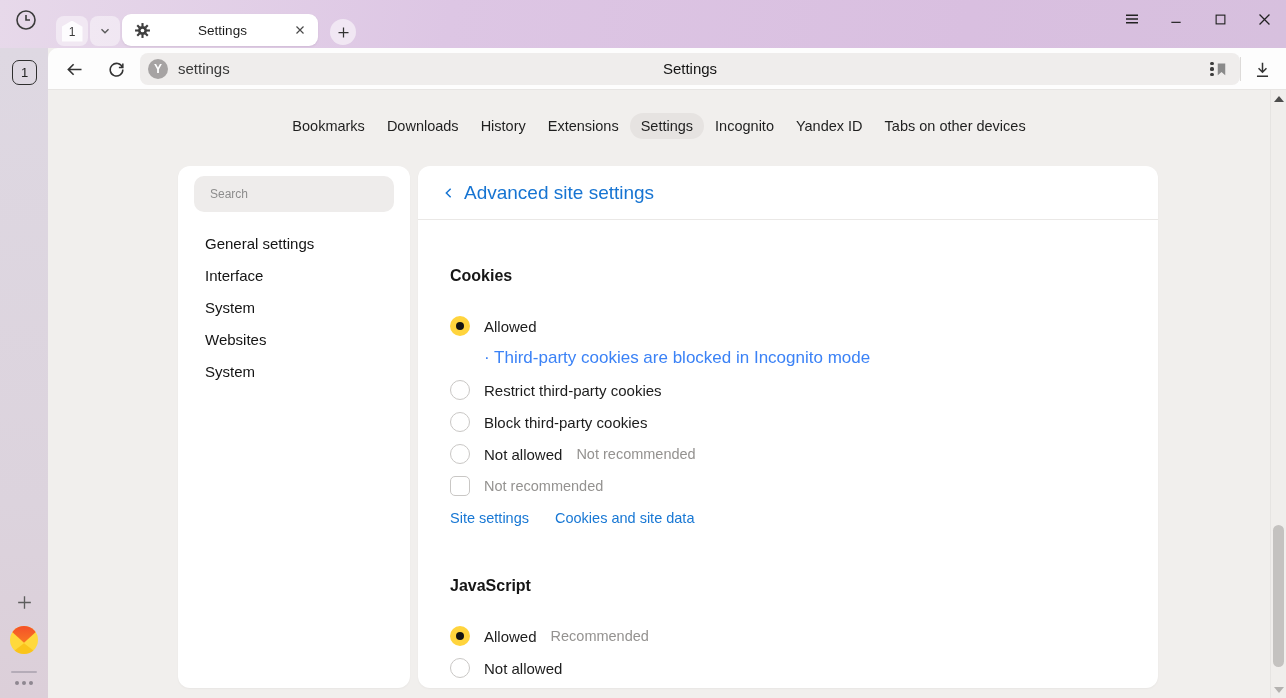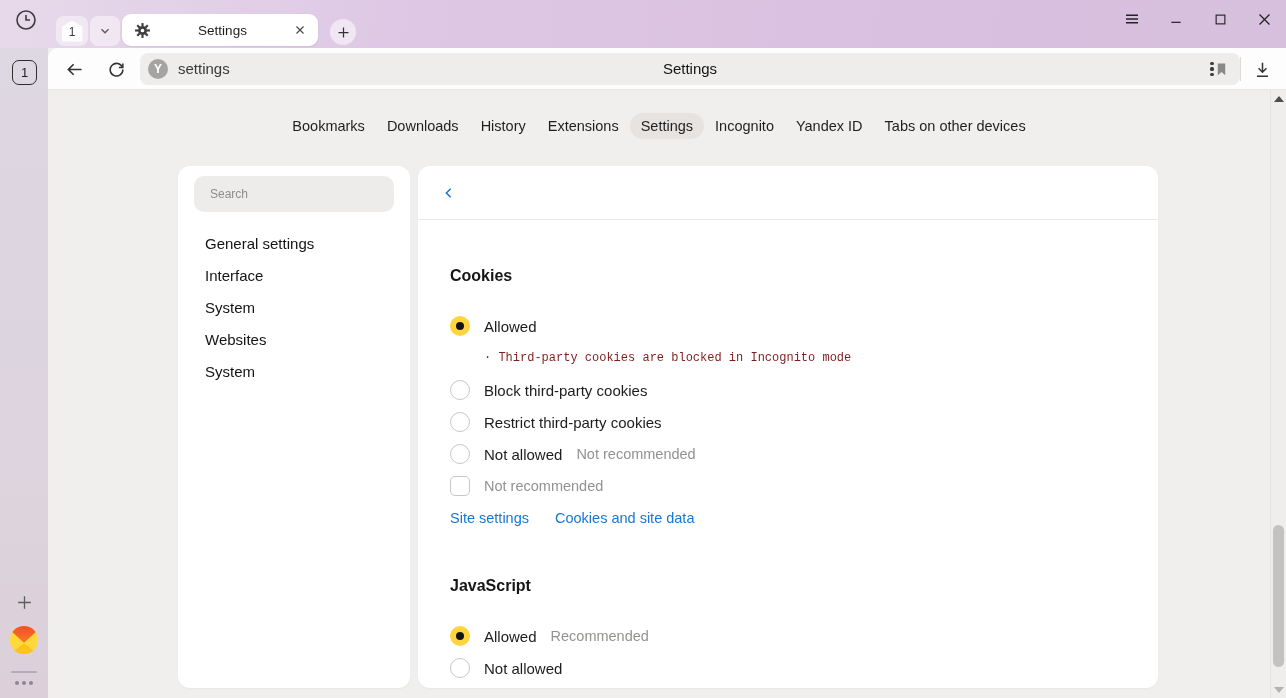--- a/index.html
+++ b/index.html
@@ -85,21 +85,21 @@
   .st-js { margin-top:40px; }
   .opt-row { height:32px; display:flex; align-items:center; }
   .first-row { margin-top:22px; }
   .radio { width:20px; height:20px; border-radius:50%; flex:0 0 auto; position:relative; }
   .radio.unchecked { background:#fff; border:1.5px solid #c9c7c5; }
   .radio.checked { background:#ffd43d; }
   .radio.checked::after { content:''; position:absolute; left:6px; top:6px; width:8px; height:8px; border-radius:50%; background:#141414; }
   .checkbox { width:20px; height:20px; border-radius:5px; background:#fff; border:1.5px solid #c9c7c5; flex:0 0 auto; }
   .opt-label { margin-left:14px; font-size:15px; color:#1c1c1c; }
   .opt-badge { margin-left:14px; font-size:14.5px; color:#949290; }
-  .note-row { height:32px; line-height:32px; padding-left:34px; font-size:12px; color:#7f1d1d;font-family:Liberation Mono, monospace; }
+  .note-row { height:32px; line-height:32px; padding-left:34px; font-size:17px; color:#3b82f6; }
   .links-row { height:32px; display:flex; align-items:center; gap:26px; }
   .link { font-size:14.5px; color:#1777d4; cursor:pointer; text-decoration:none; }
 
   
   .scrollbar { position:absolute; right:0; top:90px; width:16px; height:608px; background:#f0eeec; border-left:1px solid #e6e4e2; }
   .sb-arrow { position:absolute; left:3px; width:10px; height:6px; }
   .sb-up { top:6px; border-left:5px solid transparent; border-right:5px solid transparent; border-bottom:6px solid #4d4d4d; width:0; left:3px; }
   .sb-down { bottom:5px; border-left:5px solid transparent; border-right:5px solid transparent; border-top:6px solid #b4b2b0; width:0; left:3px; }
   .sb-thumb { position:absolute; left:2px; top:435px; width:11px; height:142px; background:#c4c2c0; border-radius:6px; }
 
@@ -262,41 +262,42 @@
       </div>
     </div>
 
     <div class="content-card">
       <div class="card-header">
         <div class="hdr-back">
           <svg width="16" height="16" viewBox="0 0 24 24" fill="none" stroke="#1674d2" stroke-width="2.2">
             <path d="M14.5 5.5L8 12l6.5 6.5"></path>
           </svg>
         </div>
+        <span class="hdr-title">Advanced site settings</span>
       </div>
 
       <div class="card-body">
 
         <div class="section-title st-cookies">Cookies</div>
 
         <div class="opt-row first-row">
           <span class="radio checked"></span>
           <span class="opt-label">Allowed</span>
         </div>
 
         <div class="note-row">· Third-party cookies are blocked in Incognito mode</div>
 
         <div class="opt-row">
           <span class="radio unchecked"></span>
+          <span class="opt-label">Restrict third-party cookies</span>
+        </div>
+
+        <div class="opt-row">
+          <span class="radio unchecked"></span>
           <span class="opt-label">Block third-party cookies</span>
-        </div>
-
-        <div class="opt-row">
-          <span class="radio unchecked"></span>
-          <span class="opt-label">Restrict third-party cookies</span>
         </div>
 
         <div class="opt-row">
           <span class="radio unchecked"></span>
           <span class="opt-label">Not allowed</span>
           <span class="opt-badge">Not recommended</span>
         </div>
 
         <div class="opt-row">
           <span class="checkbox"></span>

